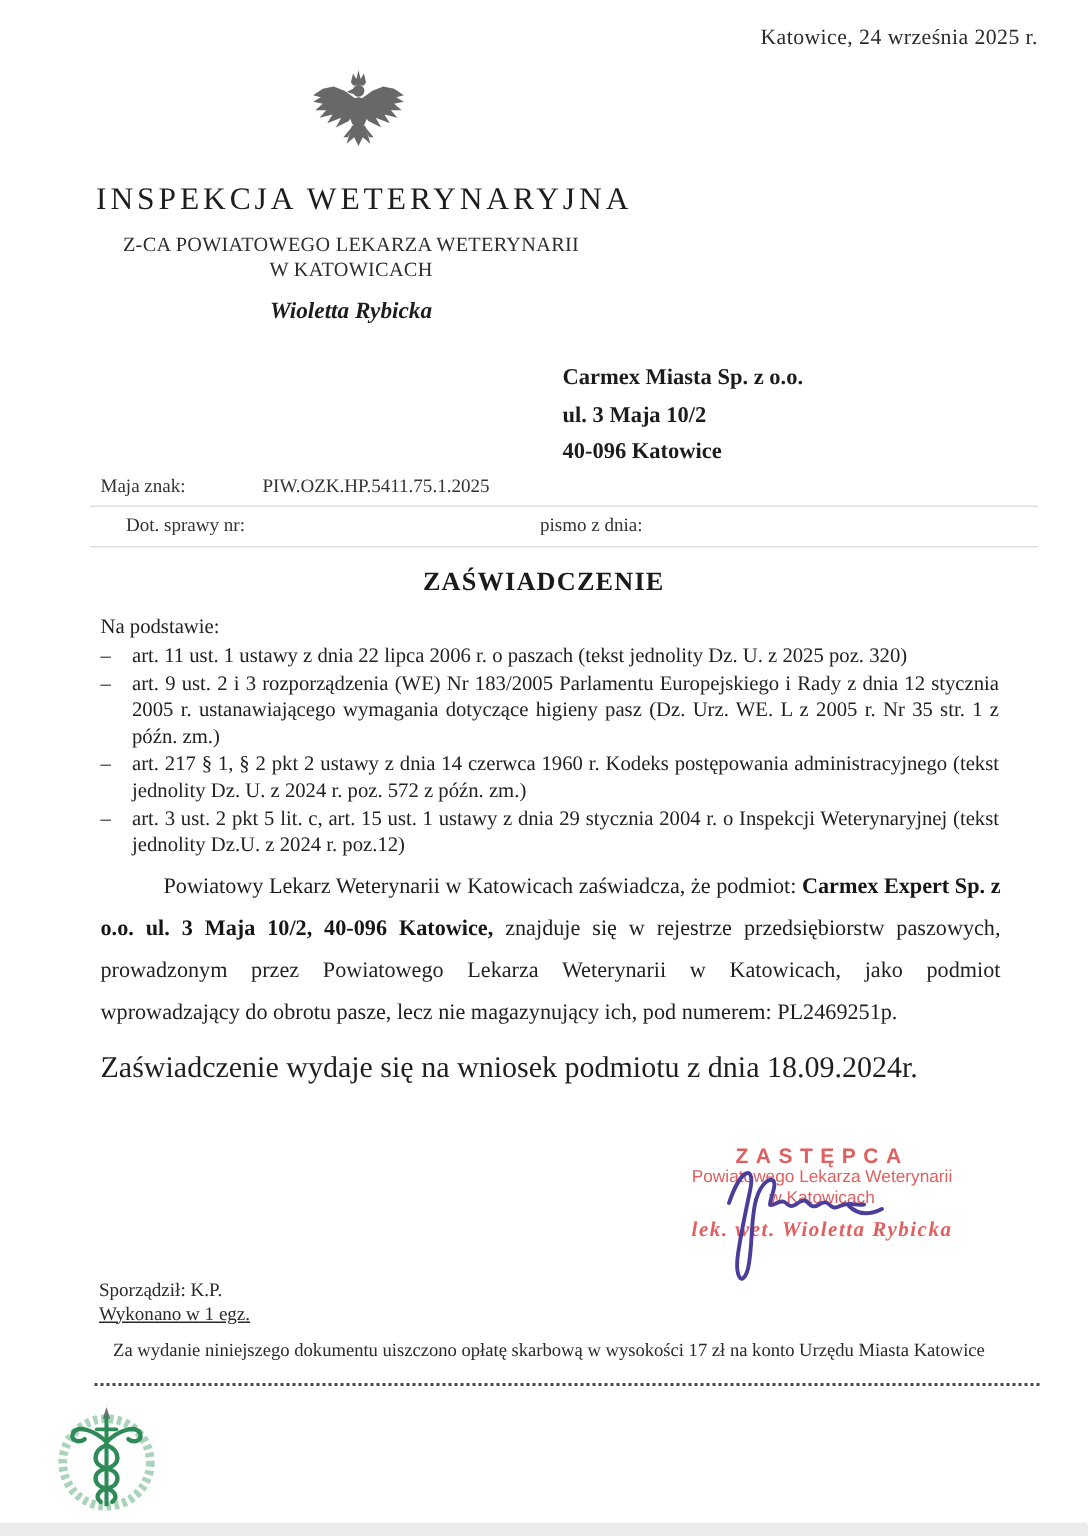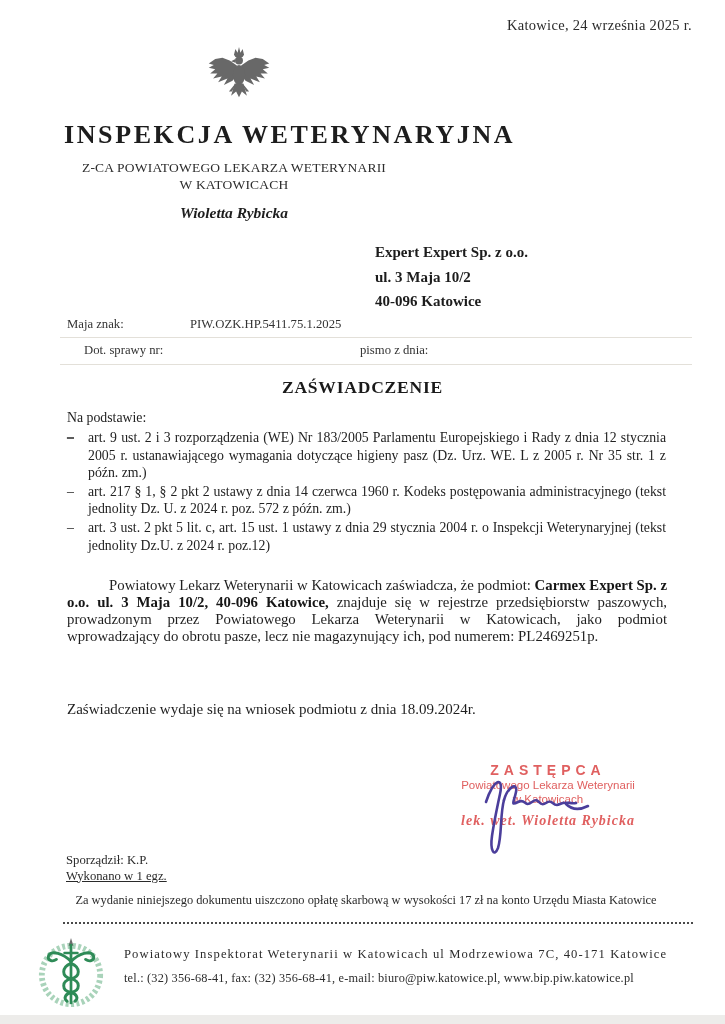--- a/index.html
+++ b/index.html
@@ -12,21 +12,21 @@
     color:#222222;
   }
   
   .date-line{
     position:absolute;top:17px;right:33px;
     font-size:14.5px;color:#2b2b2b;letter-spacing:.3px;
   }
   .eagle{position:absolute;left:203px;top:42px;width:72px;height:76px;opacity:.82;}
   .letterhead{position:absolute;left:64px;top:120px;width:340px;text-align:center;}
   .inst-title{
-    font-size:26px;font-weight:bold;letter-spacing:2.6px;
+    font-size:21px;font-weight:normal;letter-spacing:2.6px;
     color:#1d1d1d;white-space:nowrap;
   }
   .office-line{font-size:13.5px;color:#2d2d2d;line-height:17px;letter-spacing:.2px;}
   .office-line.first{margin-top:9px;}
   .officer-name{
     margin-top:11px;font-size:15.5px;font-weight:bold;font-style:italic;color:#1d1d1d;
   }
   
   .recipient{position:absolute;left:375px;top:240px;font-size:15px;font-weight:bold;line-height:24.5px;color:#1c1c1c;}
   
@@ -44,27 +44,27 @@
     margin:0;padding:0;list-style:none;
   }
   .basis-list li{
     position:relative;padding-left:21px;margin:0 0 1px 0;
     font-size:13.8px;line-height:17.6px;text-align:justify;color:#222;
   }
   .basis-list li .dash{position:absolute;left:0;top:0;}
   
   .statement{
     position:absolute;left:67px;top:577px;width:600px;
-    font-size:14.8px;line-height:17px;text-align:justify;
+    font-size:14.8px;line-height:28px;text-align:justify;
     text-indent:42px;color:#1f1f1f;
   }
   .statement b{color:#161616;}
   .request-line{
     position:absolute;left:67px;top:701px;width:600px;
-    font-size:15px;color:#1f1f1f;
+    font-size:20px;color:#1f1f1f;
   }
   
   .stamp{
     position:absolute;left:418px;top:762px;width:260px;text-align:center;
     font-family:"Liberation Sans","DejaVu Sans",sans-serif;
   }
   .stamp .s-title{font-size:14px;letter-spacing:5px;font-weight:bold;}
   .stamp .s-line{font-size:11.5px;line-height:14px;}
   .stamp .s-sign{
     margin-top:7px;
@@ -113,38 +113,39 @@
   </svg>
 
   <div class="letterhead">
     <div class="inst-title">INSPEKCJA WETERYNARYJNA</div>
     <div class="office-line first">Z-CA POWIATOWEGO LEKARZA WETERYNARII</div>
     <div class="office-line">W KATOWICACH</div>
     <div class="officer-name">Wioletta Rybicka</div>
   </div>
 
   <div class="recipient">
-    <div>Expert Expert Sp. z o.o.</div>
+    <div>Carmex Miasta Sp. z o.o.</div>
     <div>ul. 3 Maja 10/2</div>
     <div>40-096 Katowice</div>
   </div>
 
   <div class="ruled-line" style="top:337px"></div>
   <div class="ref-label" style="left:67px;top:317px">Maja znak:</div>
-  <div class="ref-label" style="left:190px;top:317px">PIW.OZK.HP.5411.75.1.2025</div>
+  <div class="ref-label" style="left:175px;top:317px">PIW.OZK.HP.5411.75.1.2025</div>
   <div class="ref-label" style="left:84px;top:343px">Dot. sprawy nr:</div>
   <div class="ref-label" style="left:360px;top:343px">pismo z dnia:</div>
   <div class="ruled-line" style="top:364px"></div>
 
   <div class="doc-title">ZAŚWIADCZENIE</div>
 
   <div class="basis-intro">Na podstawie:</div>
   <ul class="basis-list">
     <li>
       <span class="dash">–</span>
+      <span>art. 11 ust. 1 ustawy z dnia 22 lipca 2006 r. o paszach (tekst jednolity Dz. U. z 2025 poz. 320)</span>
     </li>
     <li>
       <span class="dash">–</span>
       <span>art. 9 ust. 2 i 3 rozporządzenia (WE) Nr 183/2005 Parlamentu Europejskiego i Rady z dnia 12 stycznia 2005 r. ustanawiającego wymagania dotyczące higieny pasz (Dz. Urz. WE. L z 2005 r. Nr 35 str. 1 z późn. zm.)</span>
     </li>
     <li>
       <span class="dash">–</span>
       <span>art. 217 § 1, § 2 pkt 2 ustawy z dnia 14 czerwca 1960 r. Kodeks postępowania administracyjnego (tekst jednolity Dz. U. z 2024 r. poz. 572 z późn. zm.)</span>
     </li>
     <li>
@@ -194,20 +195,16 @@
     </g>
 
     <g fill="none" stroke="#2e8b57" stroke-width="3" stroke-linecap="round">
       <path d="M36 26 C28 18, 16 14, 13 20 C11 25, 17 27, 21 24"></path>
       <path d="M36 26 C44 18, 56 14, 59 20 C61 25, 55 27, 51 24"></path>
       <path d="M36 28 C26 32, 26 42, 36 44 C46 46, 46 56, 36 58 C30 59.5, 28 64, 32 67"></path>
       <path d="M36 28 C46 32, 46 42, 36 44 C26 46, 26 56, 36 58 C42 59.5, 44 64, 40 67"></path>
     </g>
   </svg>
 
-  <div class="footer-text">
-    <div class="footer-line1">Powiatowy Inspektorat Weterynarii w Katowicach ul Modrzewiowa 7C, 40-171 Katowice</div>
-    <div class="footer-line2">tel.:  (32) 356-68-41, fax: (32) 356-68-41,  e-mail: biuro@piw.katowice.pl, www.bip.piw.katowice.pl</div>
-  </div>
 
   <div class="scan-shadow"></div>
 
 </div>
 
 </body></html>

